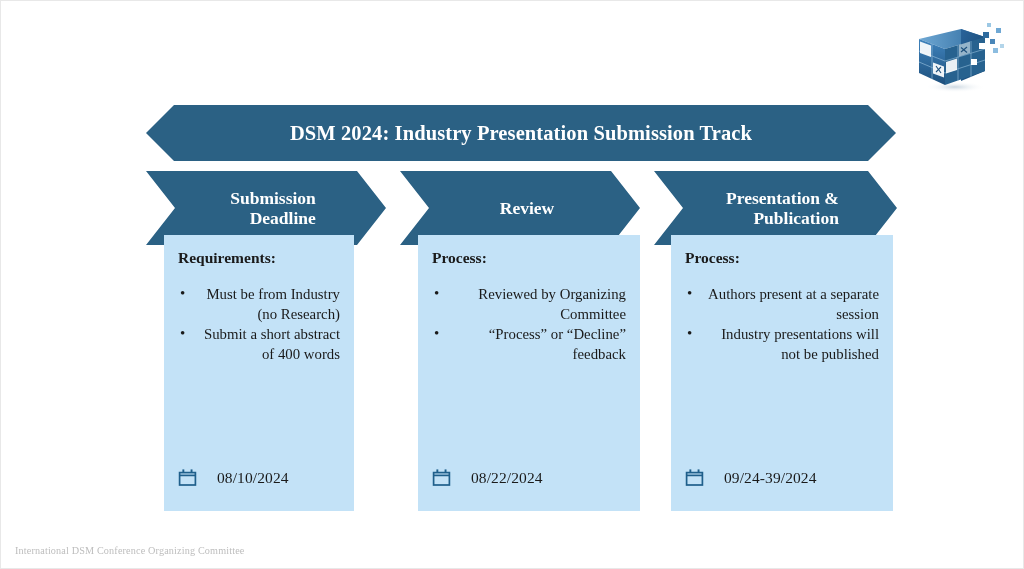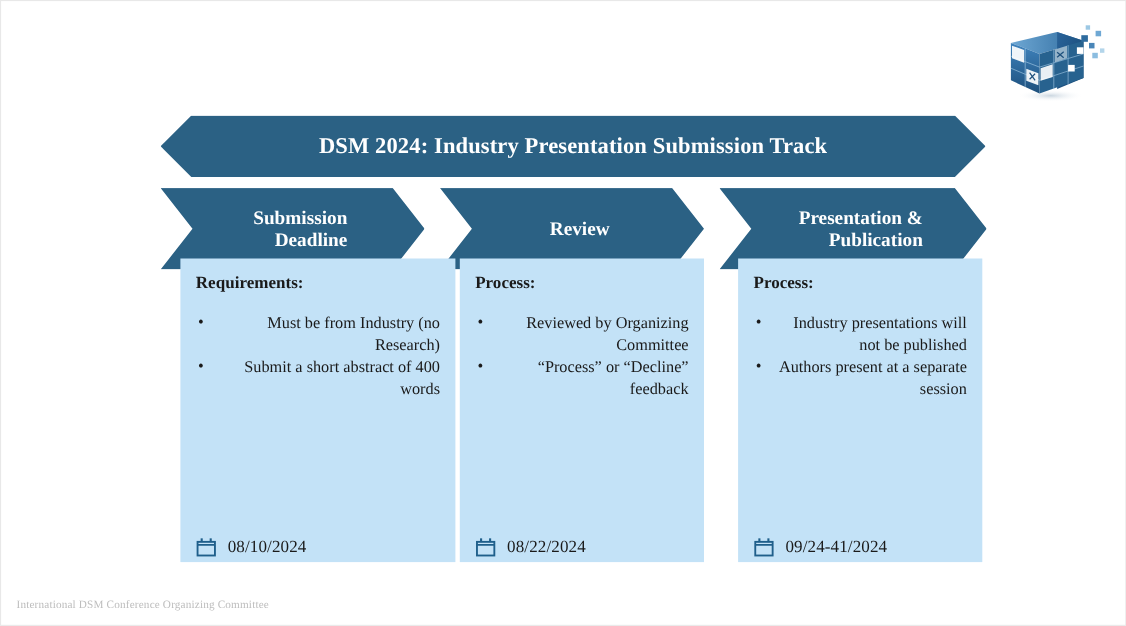--- a/index.html
+++ b/index.html
@@ -69,21 +69,21 @@
   
   .panel {
     position: absolute;
     top: 234px;
     height: 276px;
     background: #c3e2f7;
     padding: 14px 14px 0 14px;
     display: flex;
     flex-direction: column;
   }
-  #panel-0 { left: 163px; width: 250px; }
+  #panel-0 { left: 163px; width: 190px; }
   #panel-1 { left: 417px; width: 222px; }
   #panel-2 { left: 670px; width: 222px; }
 
   .panel-heading {
     font-size: 15.5px;
     font-weight: bold;
     color: #1a1a1a;
     margin-bottom: 18px;
   }
   .bullets { list-style: none; text-align: right; }
@@ -100,22 +100,22 @@
     position: absolute;
     left: 2px; top: -1px;
     font-size: 15px;
     color: #1a1a1a;
   }
 
   .panel-date {
     margin-top: auto;
     display: flex;
     align-items: center;
-    gap: 10px;
-    padding-bottom: 4px;
+    gap: 20px;
+    padding-bottom: 24px;
   }
   .panel-date .cal { flex: 0 0 auto; display: block; }
   .panel-date .dt {
     font-size: 15.5px;
     color: #1a1a1a;
     letter-spacing: 0.1px;
   }
 
   
   #footer {
@@ -246,31 +246,31 @@
           <rect x="12.6" y="1.4" width="1.9" height="3.4" fill="#1f5f8b"></rect>
         </svg>
       </span>
       <span class="dt">08/22/2024</span>
     </div>
   </div>
 
   <div class="panel" id="panel-2">
     <div class="panel-heading">Process:</div>
     <ul class="bullets">
+      <li>Authors present at a separate session</li>
       <li>Industry presentations will not be published</li>
-      <li>Authors present at a separate session</li>
     </ul>
     <div class="panel-date">
       <span class="cal">
         <svg class="cal" width="19" height="19" viewBox="0 0 19 19" xmlns="http://www.w3.org/2000/svg">
           <rect x="1.6" y="4.6" width="15.8" height="12.4" fill="none" stroke="#1f5f8b" stroke-width="1.7"></rect>
           <line x1="1.6" y1="7.4" x2="17.4" y2="7.4" stroke="#1f5f8b" stroke-width="1.7"></line>
           <rect x="4.4" y="1.4" width="1.9" height="3.4" fill="#1f5f8b"></rect>
           <rect x="12.6" y="1.4" width="1.9" height="3.4" fill="#1f5f8b"></rect>
         </svg>
       </span>
-      <span class="dt">09/24-41/2024</span>
+      <span class="dt">09/24-39/2024</span>
     </div>
   </div>
 
   <div id="footer">International DSM Conference Organizing Committee</div>
 
 </div>
 
 </body></html>

